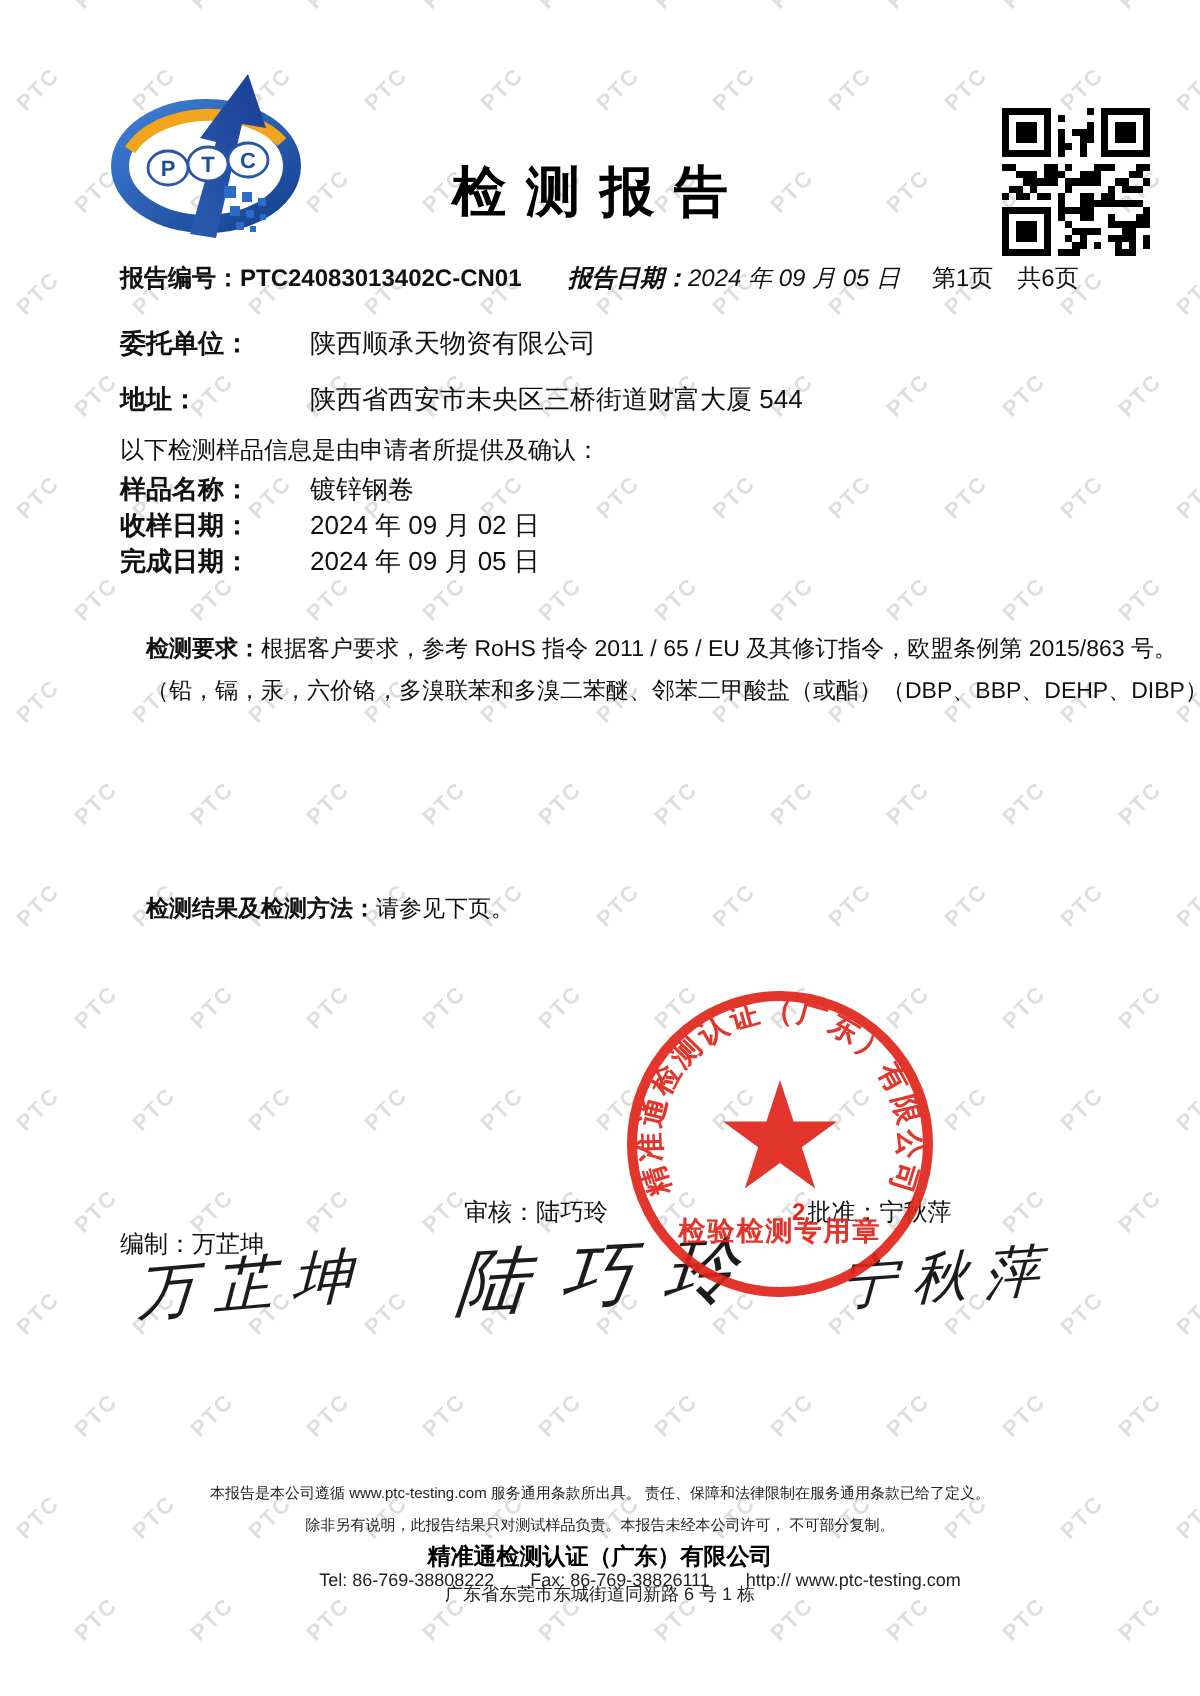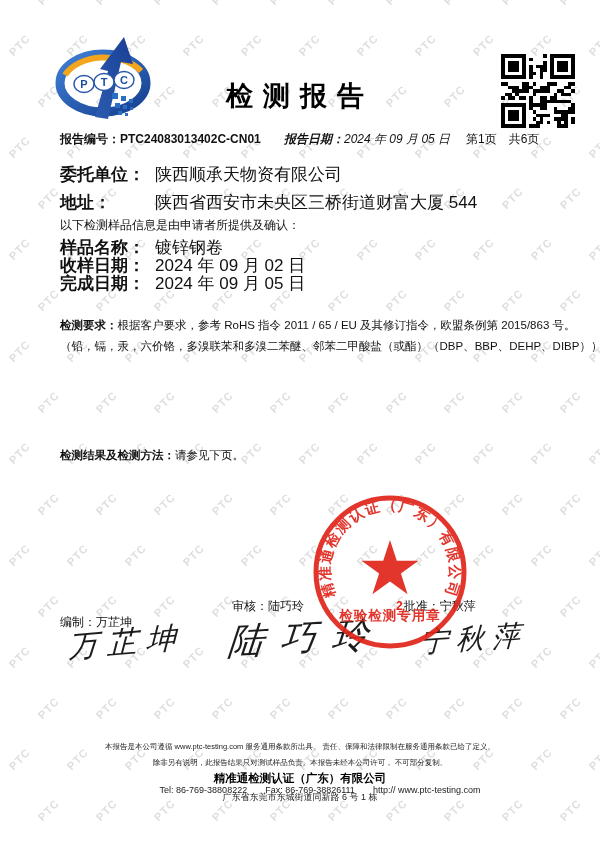--- a/index.html
+++ b/index.html
@@ -12,23 +12,23 @@
   .wm{position:absolute;transform:rotate(-45deg);font-size:11px;font-weight:bold;
       color:rgba(145,145,145,.30);letter-spacing:1px;}
   .content{position:absolute;inset:0;z-index:1;}
   .title{
     left:0;top:78px;width:100%;text-align:center;
     font-family:"Liberation Serif","DejaVu Serif",serif;
     font-size:27px;font-weight:bold;letter-spacing:10px;color:#000;
   }
   .meta{top:131px;font-size:12px;white-space:nowrap;}
   .lbl{font-weight:bold;}
-  .kvrow{left:60px;font-size:17px;display:flex;white-space:nowrap;}
+  .kvrow{left:60px;font-size:13px;display:flex;white-space:nowrap;}
   .kvrow .k{width:95px;font-weight:bold;flex:0 0 auto;}
-  .para{left:60px;width:492px;font-size:11.5px;line-height:21px;white-space:nowrap;}
+  .para{left:73px;width:492px;font-size:11.5px;line-height:21px;white-space:nowrap;}
   .sec-label{font-weight:bold;}
   .signoff{font-size:12px;white-space:nowrap;z-index:2;}
   .sig{
     font-family:"Liberation Serif","DejaVu Serif",serif;font-style:italic;
     color:#1c1c1c;z-index:2;white-space:nowrap;
   }
   .stamp{left:310px;top:492px;width:160px;height:160px;z-index:3;opacity:.92;pointer-events:none;}
   .stamp-serial{color:#e0251b;font-weight:bold;margin-right:1px;}
   .footer-line{left:0;width:100%;text-align:center;color:#222;white-space:nowrap;}
   .f-small{font-size:7.5px;}

